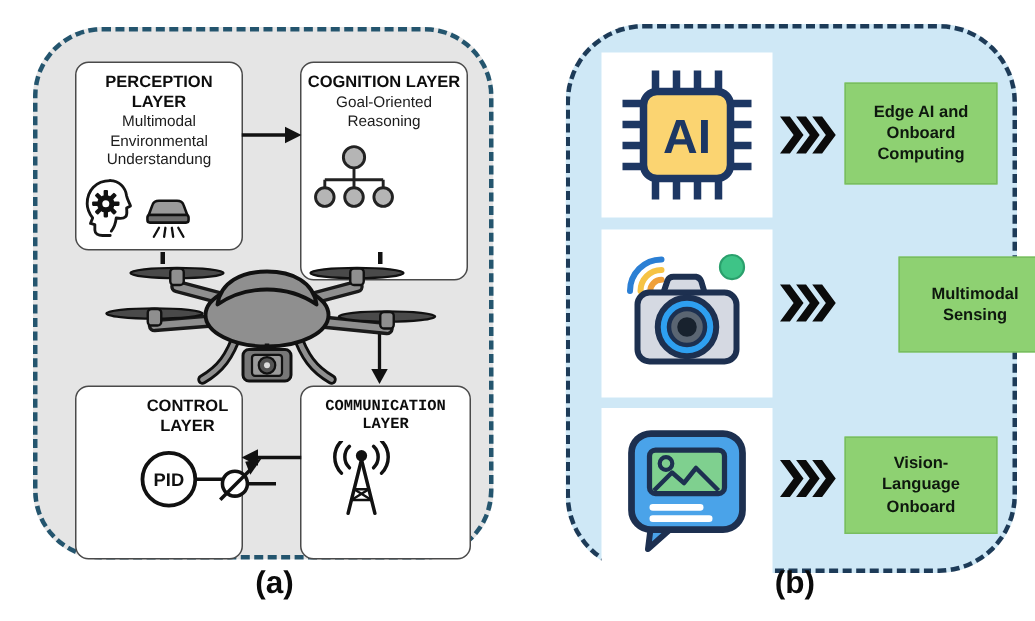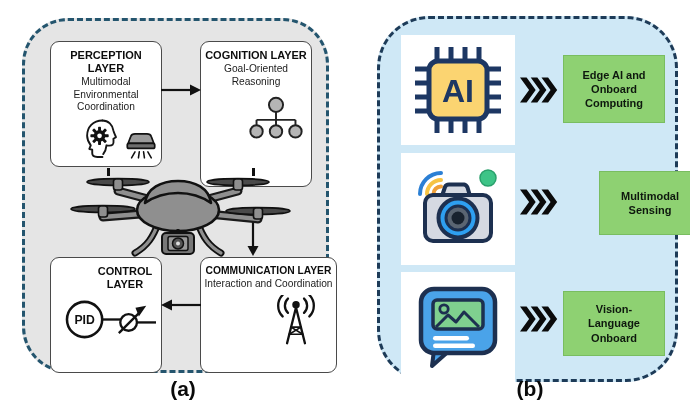--- a/index.html
+++ b/index.html
@@ -12,25 +12,25 @@
     position:absolute;left:22px;top:18px;width:307px;height:355px;
     border:3px dashed #24556e;border-radius:46px;box-sizing:border-box;background:#e5e5e5;
   }
   .layer-box{
     position:absolute;background:#fff;border:1.5px solid #4a4a4a;border-radius:9px;
     box-sizing:border-box;text-align:center;padding:7px 2px 0 2px;
   }
   .box-perception{left:25px;top:20px;width:112px;height:126px;}
   .box-cognition{left:175px;top:20px;width:112px;height:146px;}
   .box-control{left:25px;top:236px;width:112px;height:116px;padding-left:40px;}
-  .box-communication{left:175px;top:236px;width:137px;height:116px;}
+  .box-communication{left:175px;top:236px;width:114px;height:116px;font-family:Liberation Mono, monospace;}
   .box-title{font-weight:bold;font-size:11px;line-height:1.2;letter-spacing:0;color:#0d0d0d;}
   .box-communication .box-title{font-size:10.3px;}
   .box-subtitle{font-size:10.2px;line-height:1.22;color:#1c1c1c;margin-top:1px;}
-  .box-iconrow{display:flex;justify-content:flex-end;align-items:flex-end;gap:3px;margin-top:3px;}
+  .box-iconrow{display:flex;justify-content:flex-start;align-items:flex-end;gap:3px;margin-top:3px;}
   .stub{position:absolute;width:2.5px;background:#111;}
   .stub-1{left:82px;top:147px;height:8px;}
   .stub-2{left:227px;top:147px;height:8px;}
   .arrow-svg,.icon-svg{display:block;}
   .abs{position:absolute;}
   .caption{
     position:absolute;top:377px;width:56px;text-align:center;
     font-weight:bold;font-size:21px;color:#0a0a0a;
   }
   .caption-a{left:155px;}
@@ -63,21 +63,21 @@
 </style>
 </head>
 <body>
 
 <div class="stage">
 
   <div class="panel-a">
 
     <div class="layer-box box-perception">
       <div class="box-title">PERCEPTION LAYER</div>
-      <div class="box-subtitle">Multimodal Environmental Coordination</div>
+      <div class="box-subtitle">Multimodal Environmental Understandung</div>
       <div class="box-iconrow">
         <span>
           <svg class="icon-svg" width="38" height="42" viewBox="0 0 52 56">
             <path d="M28 4 C15 4 7 13 7 25 C7 31 9 34 12 38 L10 43 L14 44 L14 49 C14 52 17 54 21 54 L28 54" fill="none" stroke="#151515" stroke-width="2.6" stroke-linejoin="round" stroke-linecap="round"></path>
             <path d="M28 4 C36 4 42 10 43 18 C43.5 21 46 25 46.5 27 L43 29 C43 32 44 35 42 37 C40 39 36 38.5 33.5 38 C33 43 31.5 47 29 50" fill="none" stroke="#151515" stroke-width="2.6" stroke-linejoin="round" stroke-linecap="round"></path>
             <g transform="translate(24,25)">
               <g fill="#111">
                 <rect x="-2" y="-12.5" width="4" height="6" rx="1"></rect>
                 <rect x="-2" y="6.5" width="4" height="6" rx="1"></rect>
                 <rect x="-12.5" y="-2" width="6" height="4" rx="1"></rect>
@@ -143,21 +143,20 @@
             <line x1="57" y1="37" x2="78" y2="16" stroke="#111" stroke-width="2.4"></line>
             <polygon points="74,11 85,9 77.5,20" fill="#111"></polygon>
             <line x1="75.5" y1="26" x2="95" y2="26" stroke="#111" stroke-width="2.4"></line>
           </svg>
         </span>
       </div>
     </div>
 
     <div class="layer-box box-communication">
       <div class="box-title">COMMUNICATION LAYER</div>
-      <div class="box-subtitle">Interaction and Coordination</div>
       <div class="box-iconrow" style="margin-top:4px;">
         <span>
           <svg class="icon-svg" width="76" height="50" viewBox="0 0 80 56">
             <g stroke="#111" fill="none" stroke-linecap="round">
               <path d="M31 4 A11 11 0 0 0 31 20" stroke-width="2.6"></path>
               <path d="M25 0 A17 17 0 0 0 25 24" stroke-width="2.6"></path>
               <path d="M49 4 A11 11 0 0 1 49 20" stroke-width="2.6"></path>
               <path d="M55 0 A17 17 0 0 1 55 24" stroke-width="2.6"></path>
               <line x1="40" y1="14" x2="30" y2="54" stroke-width="2.6"></line>
               <line x1="40" y1="14" x2="50" y2="54" stroke-width="2.6"></line>

